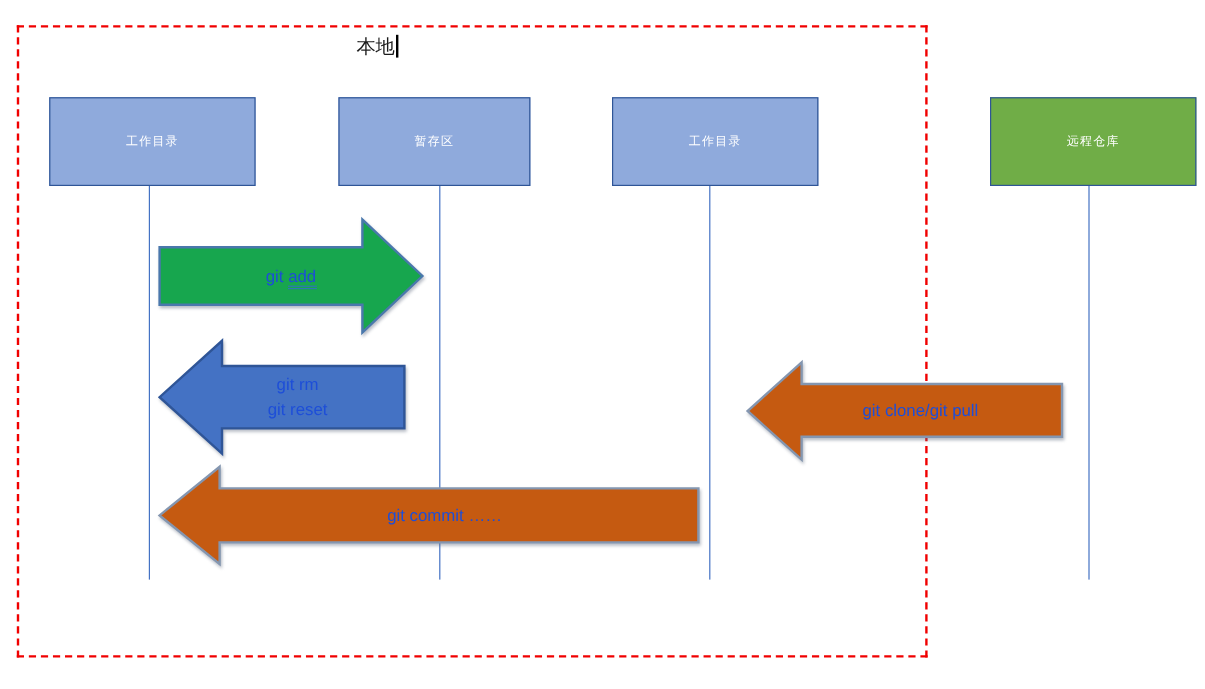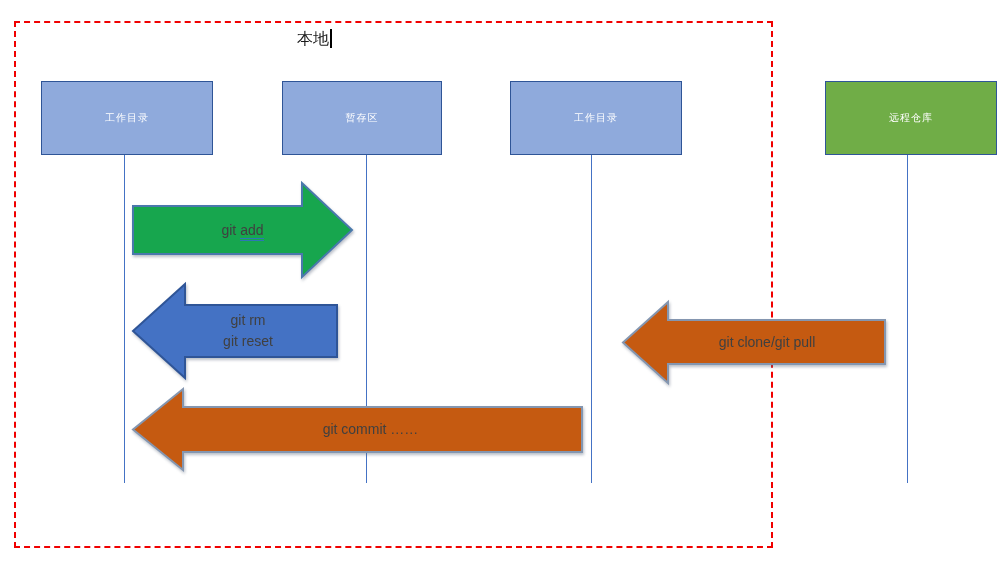--- a/index.html
+++ b/index.html
@@ -30,21 +30,21 @@
   .node-green{background:var(--box-green);}
 
   .arrow{position:absolute;z-index:4;}
   .arrow svg{position:absolute;inset:0;overflow:visible;
              filter:drop-shadow(1.5px 2px 1.5px rgba(100,110,130,.45));}
   .arrow polygon{stroke-width:2;stroke-linejoin:miter;}
   .a-green polygon{fill:var(--arrow-green);stroke:var(--arrow-green-border);}
   .a-blue polygon{fill:var(--arrow-blue);stroke:var(--arrow-blue-border);}
   .a-orange polygon{fill:var(--arrow-orange);stroke:var(--arrow-orange-border);}
   .arrow .lbl{position:absolute;inset:0;display:flex;flex-direction:column;
-              align-items:center;justify-content:center;color:#404040;font-size:14px;
+              align-items:center;justify-content:center;color:#1d4ed8;font-size:14px;
               line-height:21px;white-space:nowrap;pointer-events:none;}
   .lbl-pad-left{padding-left:26px;box-sizing:border-box;text-align:right;}
   .u-double{border-bottom:3px double #2E75B6;padding-bottom:0px;}
 </style>
 </head>
 <body>
 
 <div id="canvas">
 
   <div class="frame"></div>

